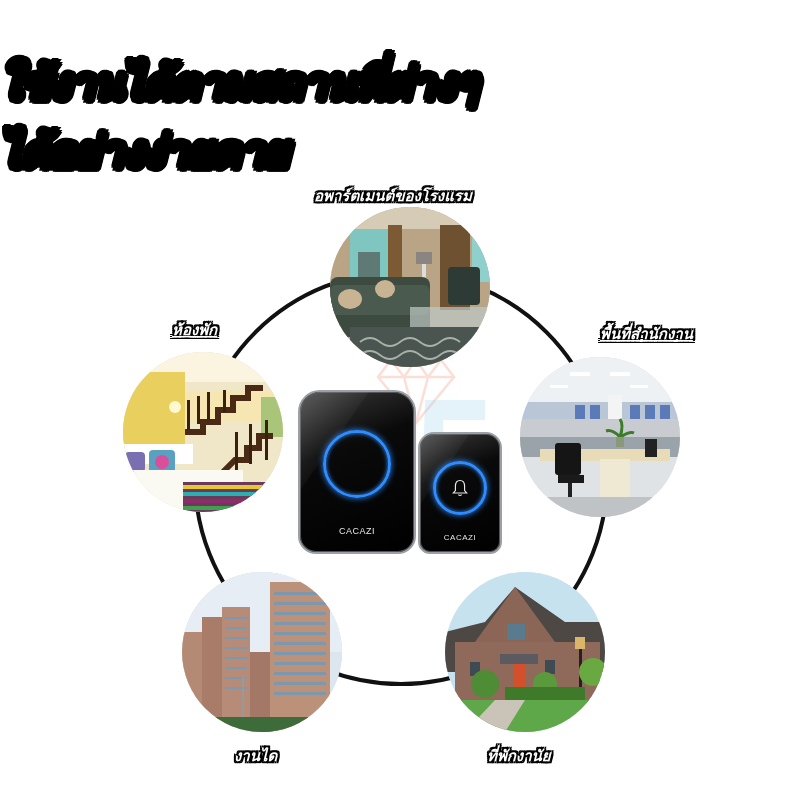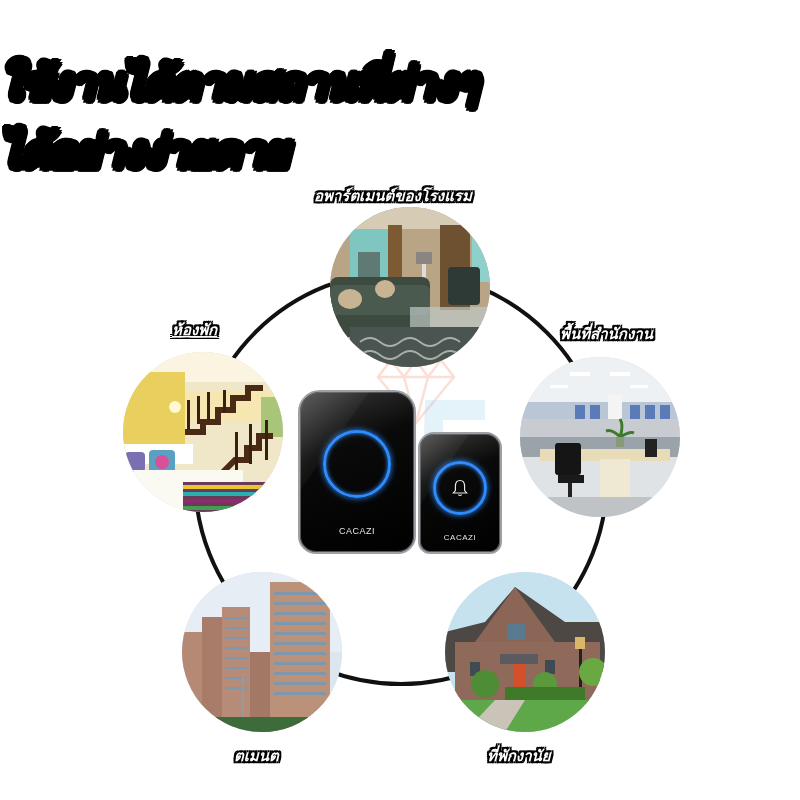--- a/index.html
+++ b/index.html
@@ -195,22 +195,22 @@
     <circle cx="100" cy="112" r="12" fill="#5a9a3c"></circle>
     <circle cx="148" cy="100" r="14" fill="#6aa842"></circle>
     <rect x="60" y="115" width="80" height="14" fill="#3e7a2a"></rect>
     <rect x="0" y="128" width="160" height="32" fill="#5fa84a"></rect>
     <polygon points="50,128 80,128 60,160 20,160" fill="#c9c3b8"></polygon>
   </svg>
 </div>
 
 <div class="label" style="left:314px; top:184px;">อพาร์ตเมนต์ของโรงแรม</div>
 <div class="label" style="left:172px; top:318px;text-decoration:underline;">ห้องพัก</div>
-<div class="label" style="left:560px; top:322px;">พื้นที่สำนักงาน</div>
-<div class="label" style="left:234px; top:744px;">ตเมนต</div>
+<div class="label" style="left:600px; top:322px;text-decoration:underline;">พื้นที่สำนักงาน</div>
+<div class="label" style="left:234px; top:744px;">งานได</div>
 <div class="label" style="left:487px; top:744px;">ที่พักงานัย</div>
 
 <div class="device big">
   <div class="glow-ring"></div>
   <div class="brand">CACAZI</div>
   <div class="sheen"></div>
 </div>
 <div class="device small">
   <div class="glow-ring">
     <svg class="bell" viewBox="0 0 24 24">

